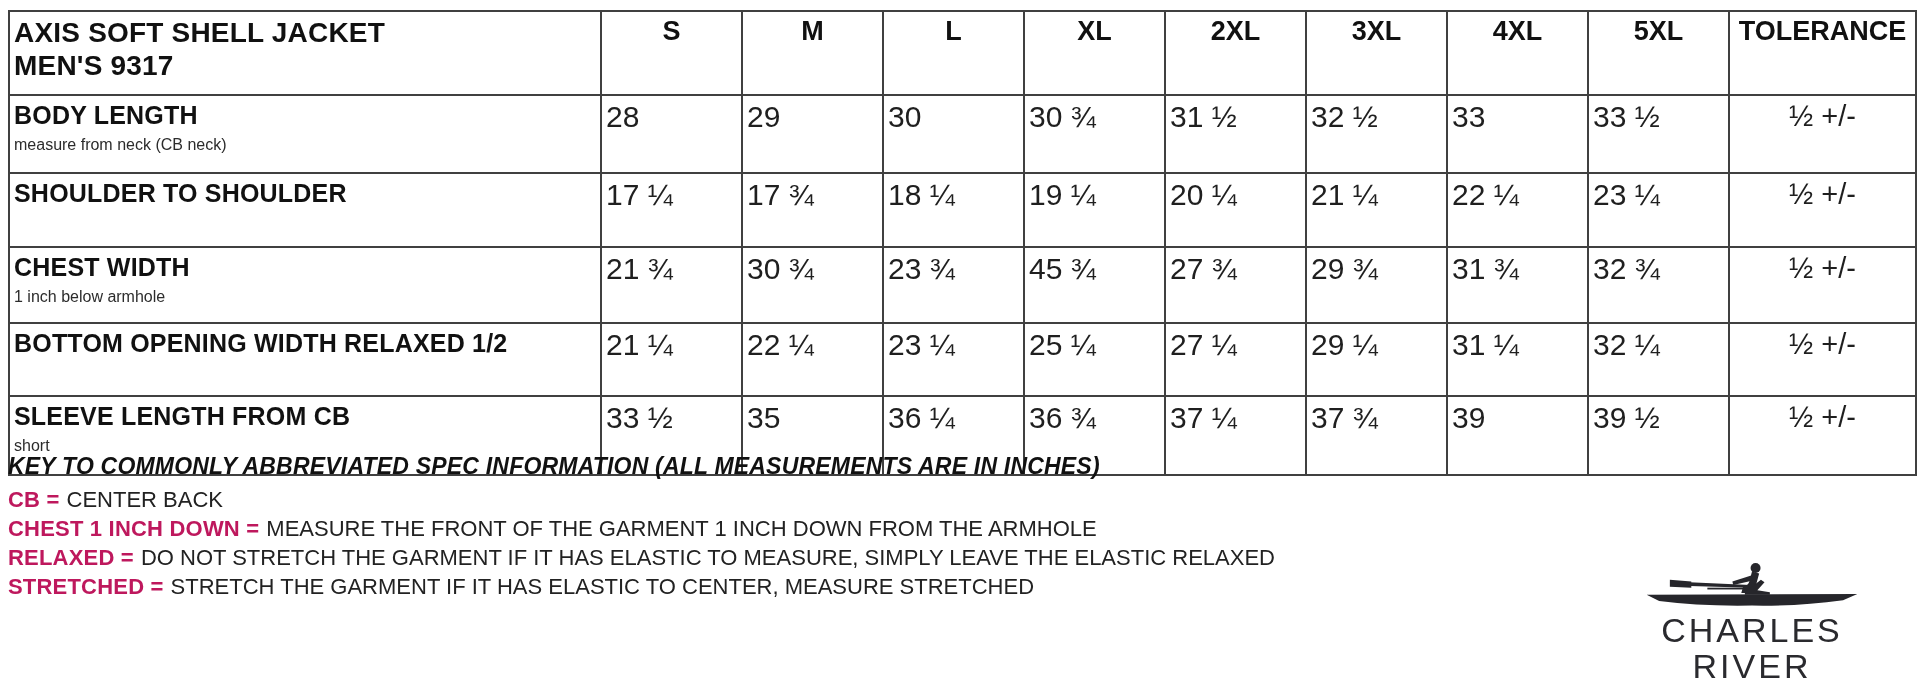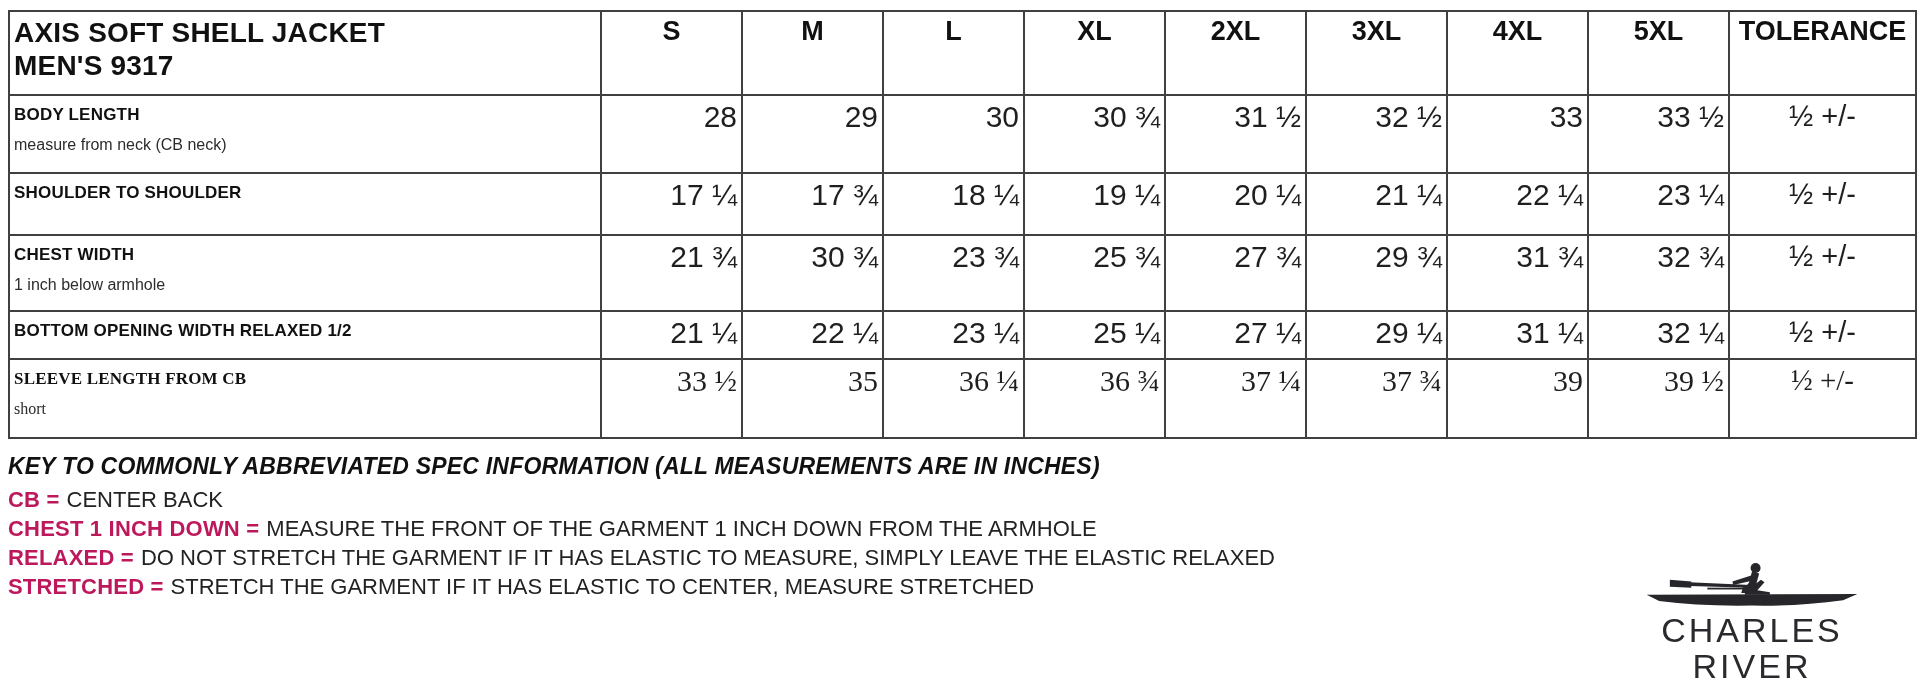--- a/index.html
+++ b/index.html
@@ -25,24 +25,24 @@
     border: 2px solid #404040;
     vertical-align: top;
     padding: 4px;
   }
   col.c-label { width: 592px; }
   col.c-size  { width: 141px; }
   col.c-tol   { width: 187px; }
 
   tr.r-header   { height: 84px; }
   tr.r-body     { height: 78px; }
-  tr.r-shoulder { height: 62px; }
+  tr.r-shoulder { height: 74px; }
   tr.r-chest    { height: 76px; }
-  tr.r-bottom   { height: 48px; }
-  tr.r-sleeve   { height: 79px; font-family: Liberation Serif, serif; }
+  tr.r-bottom   { height: 73px; }
+  tr.r-sleeve   { height: 79px; }
 
   td.title-cell { padding: 10px 10px 0 16px; text-align: left; }
   .title-line {
     display: block;
     font-weight: bold;
     font-size: 28px;
     line-height: 33px;
     letter-spacing: 0.2px;
     color: #111;
   }
@@ -52,35 +52,35 @@
     font-weight: bold;
     text-align: center;
     padding-top: 20px;
     color: #111;
   }
 
   td.label-cell { padding: 9px 10px 0 16px; text-align: left; }
   .row-label {
     display: block;
     font-weight: bold;
-    font-size: 17px;
+    font-size: 25px;
     line-height: 30px;
     letter-spacing: 0.2px;
     color: #111;
   }
   .row-sublabel {
     display: block;
     font-weight: normal;
     font-size: 16px;
     line-height: 30px;
     color: #2c2c2c;
   }
 
   td.val-cell {
-    text-align: right;
+    text-align: left;
     font-size: 30px;
     font-weight: normal;
     padding-top: 13px;
     color: #1f1f1f;
   }
   td.tol-cell {
     text-align: center;
     font-size: 29px;
     padding-top: 13px;
     color: #1f1f1f;
@@ -192,21 +192,21 @@
   </tr>
 
   <tr class="r-chest">
     <td class="label-cell">
       <span class="row-label">CHEST WIDTH</span>
       <span class="row-sublabel">1 inch below armhole</span>
     </td>
     <td class="val-cell">21 ¾</td>
     <td class="val-cell">30 ¾</td>
     <td class="val-cell">23 ¾</td>
-    <td class="val-cell">25 ¾</td>
+    <td class="val-cell">45 ¾</td>
     <td class="val-cell">27 ¾</td>
     <td class="val-cell">29 ¾</td>
     <td class="val-cell">31 ¾</td>
     <td class="val-cell">32 ¾</td>
     <td class="tol-cell">½ +/-</td>
   </tr>
 
   <tr class="r-bottom">
     <td class="label-cell">
       <span class="row-label">BOTTOM OPENING WIDTH RELAXED 1/2</span>

